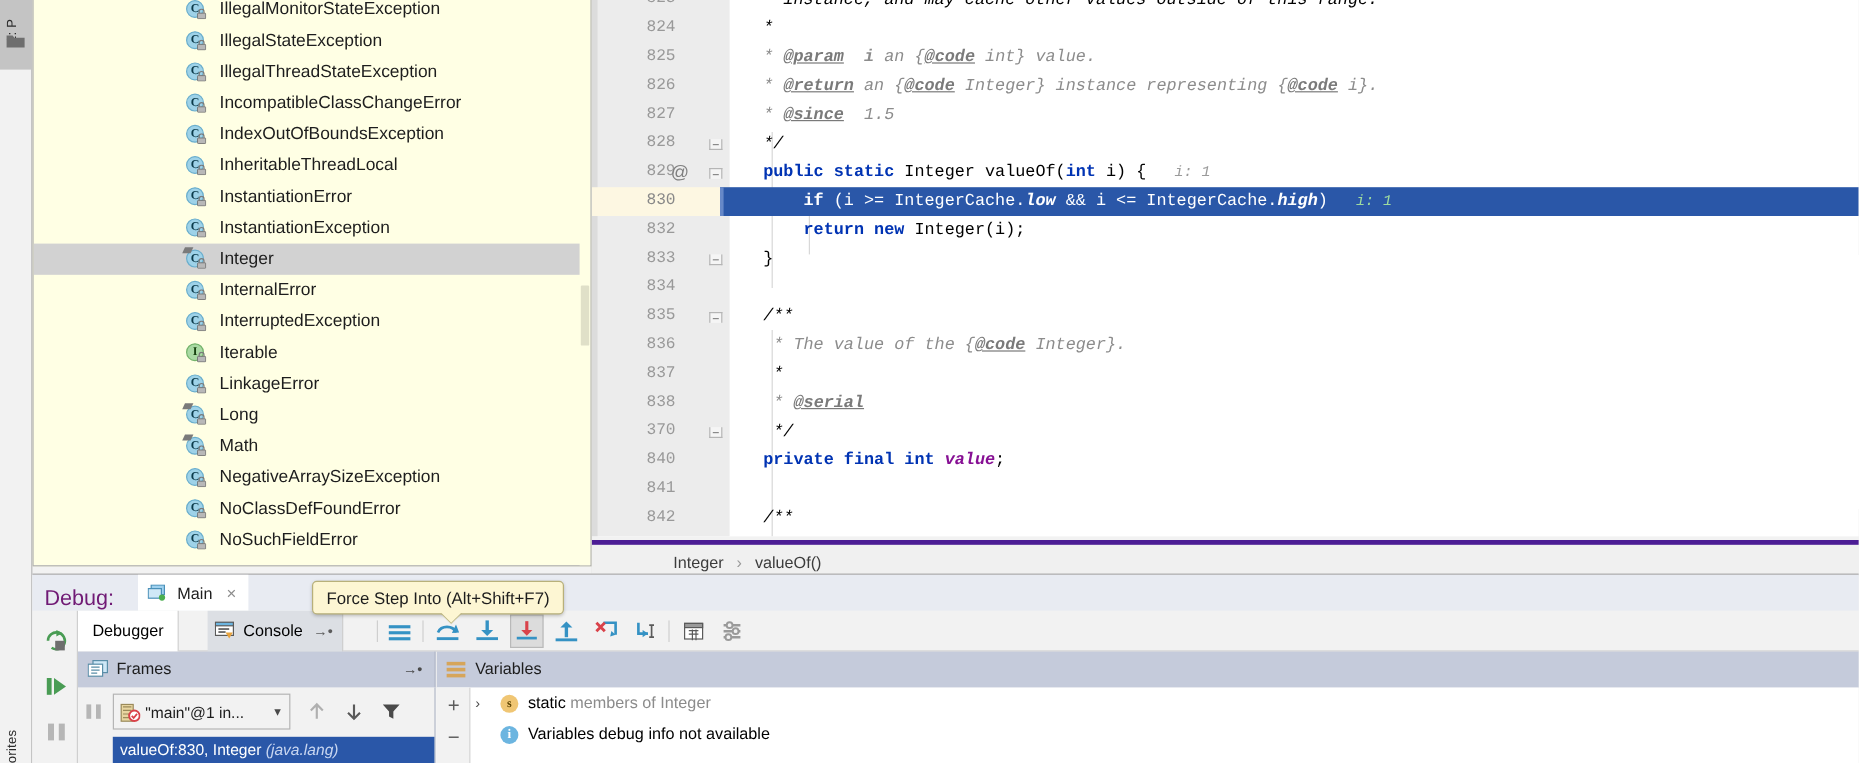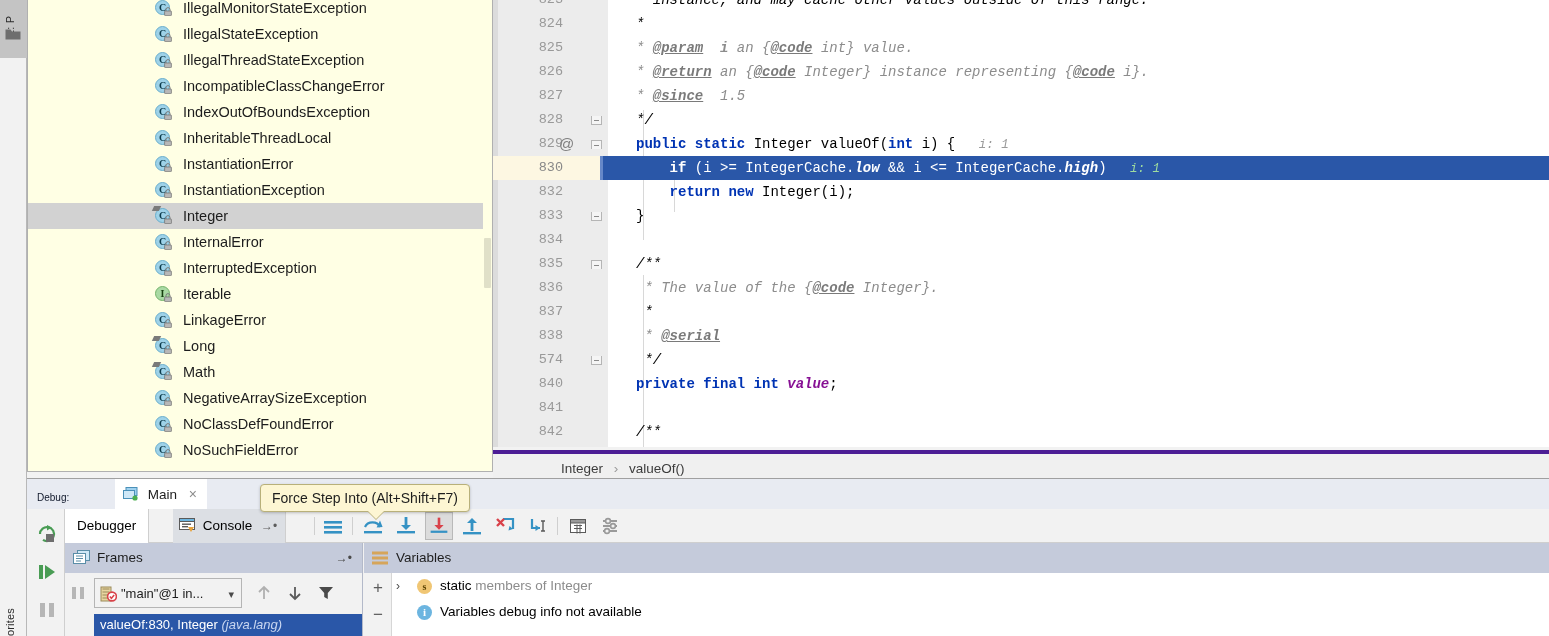--- a/index.html
+++ b/index.html
@@ -153,21 +153,21 @@
   
   .debugpanel {
     position: absolute; left: 27px; top: 478px; right: 0; bottom: 0;
     background: #f2f2f2; border-top: 1px solid #a0a0a0;
   }
   .debug-titlebar {
     position: absolute; left: 0; top: 0; right: 0; height: 30px;
     background: #e8ebf2;
   }
   .debug-label {
-    position: absolute; left: 10px; top: 4px; line-height: 30px; font-size: 10px; color: #0f172a;
+    position: absolute; left: 10px; top: 4px; line-height: 30px; font-size: 18px; color: #701a75;
   }
   .debug-tab {
     position: absolute; left: 88px; top: 0; height: 30px; padding: 0 10px 0 8px;
     background: #ffffff; line-height: 30px; font-size: 13.5px; color: #1d1d1d;
   }
   .debug-tab .closex { color: #8c8c8c; padding-left: 8px; font-size: 14px; }
 
   .dbg-side {
     position: absolute; left: 0; top: 30px; width: 38px; bottom: 0;
     background: #f2f2f2; border-right: 1px solid #cfcfcf;
@@ -365,21 +365,21 @@
         <span class="lineno">837</span>
         <span class="codetext cmt">&nbsp;*</span>
       </div>
 
       <div class="row">
         <span class="lineno">838</span>
         <span class="codetext"><span class="cmt">&nbsp;* </span><span class="tag">@serial</span></span>
       </div>
 
       <div class="row">
-        <span class="lineno">574</span>
+        <span class="lineno">370</span>
         <span class="gutterfold"><span class="fold-box fold-end-cap"></span></span>
         <span class="codetext cmt">&nbsp;*/</span>
       </div>
 
       <div class="row">
         <span class="lineno">840</span>
         <span class="codetext"><span class="kw">private final int </span><span class="fld">value</span>;</span>
       </div>
 
       <div class="row">

